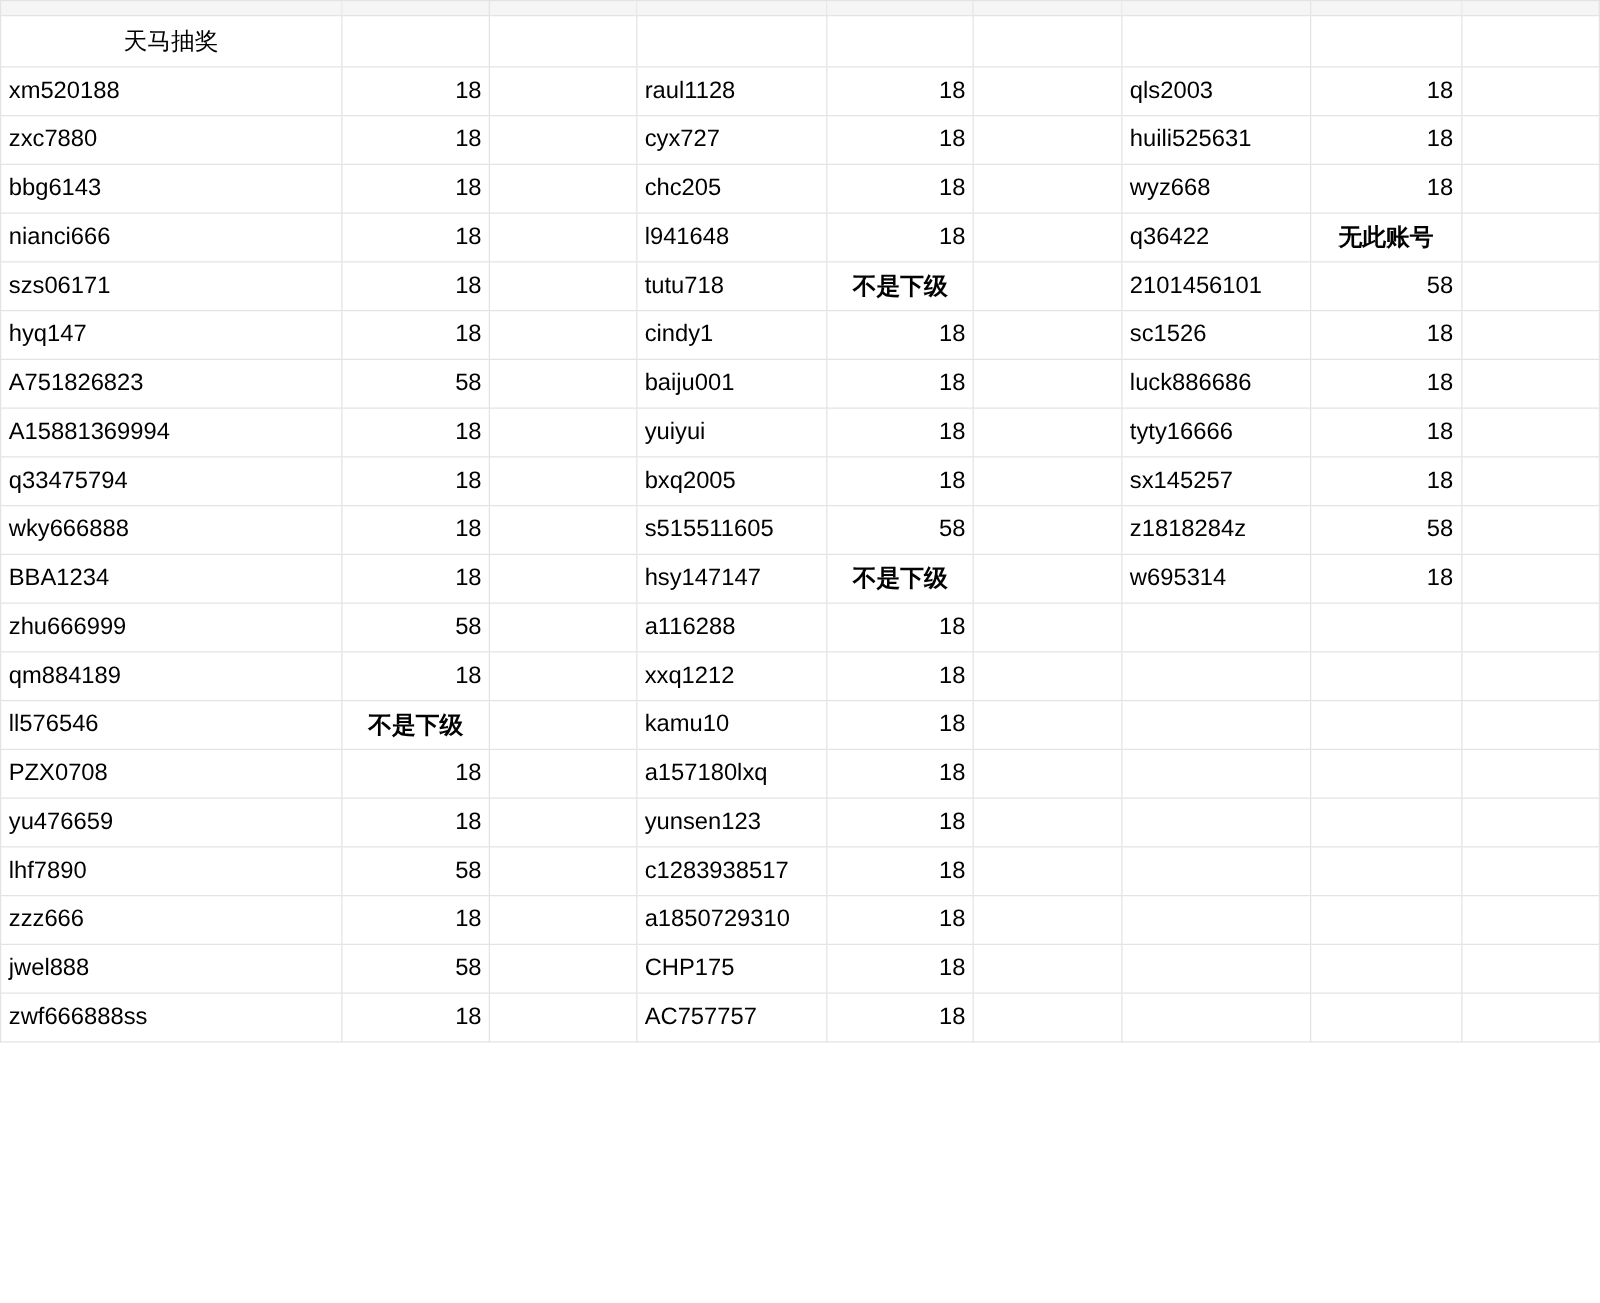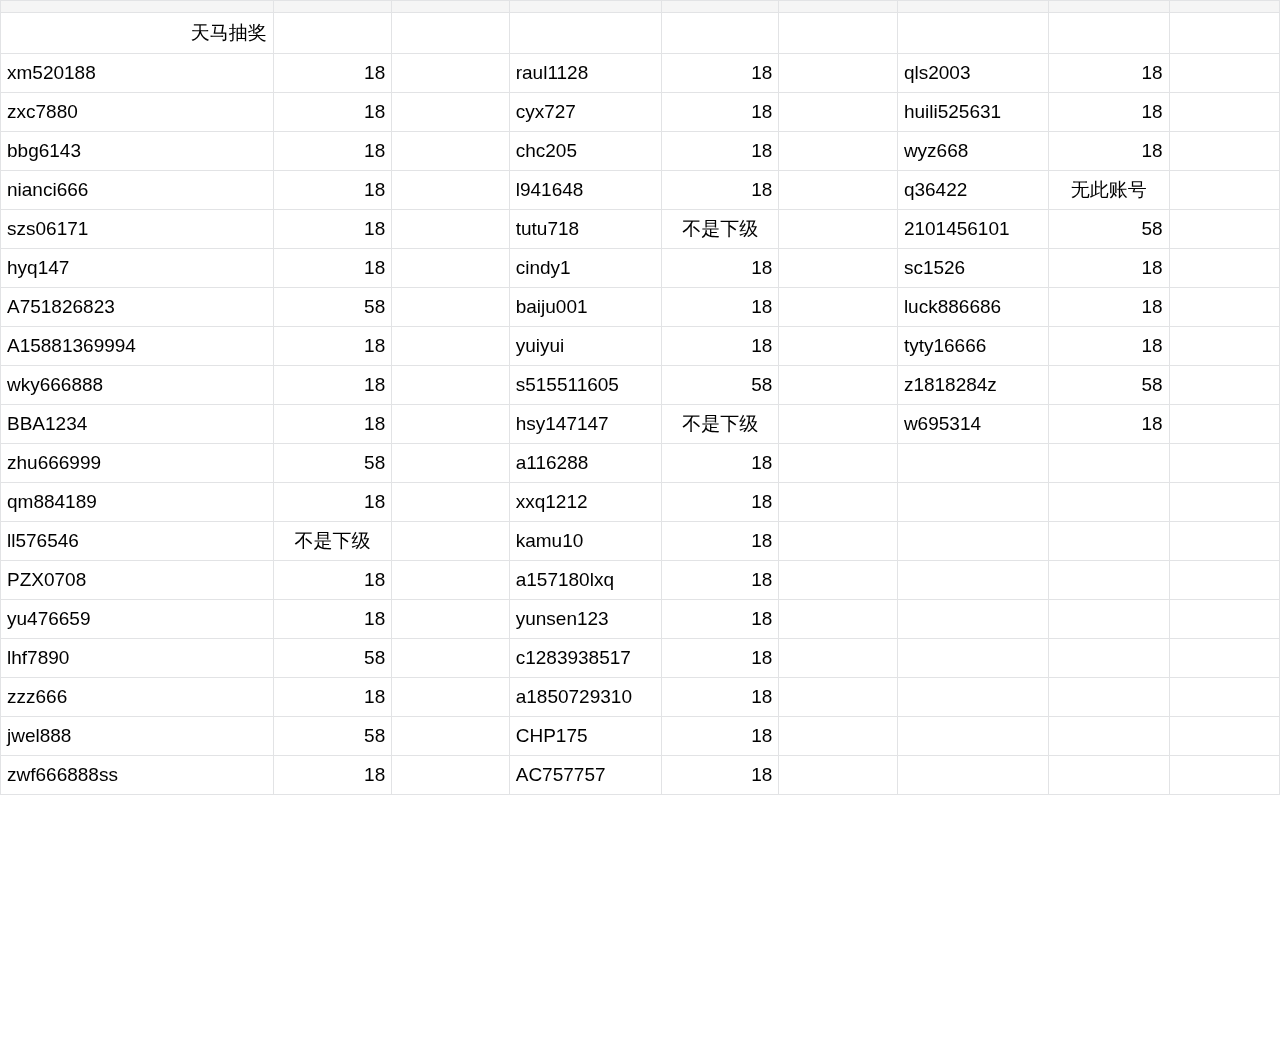--- a/index.html
+++ b/index.html
@@ -31,24 +31,24 @@
   tr.header-row td {
     height: 11px;
     padding: 0;
     background: #f5f5f5;
   }
   tr.title-row td {
     height: 40px;
   }
   .c-name { text-align: left; }
   .c-val  { text-align: right; }
-  .c-note { text-align: center; }
+  .c-note { text-align: center; font-weight: bold; }
   .title-cell {
     font-size: 20px;
-    text-align: right;
+    text-align: center;
   }
   .blank { }
   col.w-name { width: 267px; }
   col.w-val  { width: 116px; }
   col.w-gap  { width: 115px; }
   col.w-name2{ width: 149px; }
   col.w-val2 { width: 115px; }
   col.w-gap2 { width: 116px; }
   col.w-name3{ width: 148px; }
   col.w-val3 { width: 118px; }
@@ -174,20 +174,31 @@
         <td class="c-val">18</td>
         <td class="blank"></td>
         <td class="c-name">yuiyui</td>
         <td class="c-val">18</td>
         <td class="blank"></td>
         <td class="c-name">tyty16666</td>
         <td class="c-val">18</td>
         <td class="blank"></td>
       </tr>
       <tr>
+        <td class="c-name">q33475794</td>
+        <td class="c-val">18</td>
+        <td class="blank"></td>
+        <td class="c-name">bxq2005</td>
+        <td class="c-val">18</td>
+        <td class="blank"></td>
+        <td class="c-name">sx145257</td>
+        <td class="c-val">18</td>
+        <td class="blank"></td>
+      </tr>
+      <tr>
         <td class="c-name">wky666888</td>
         <td class="c-val">18</td>
         <td class="blank"></td>
         <td class="c-name">s515511605</td>
         <td class="c-val">58</td>
         <td class="blank"></td>
         <td class="c-name">z1818284z</td>
         <td class="c-val">58</td>
         <td class="blank"></td>
       </tr>

